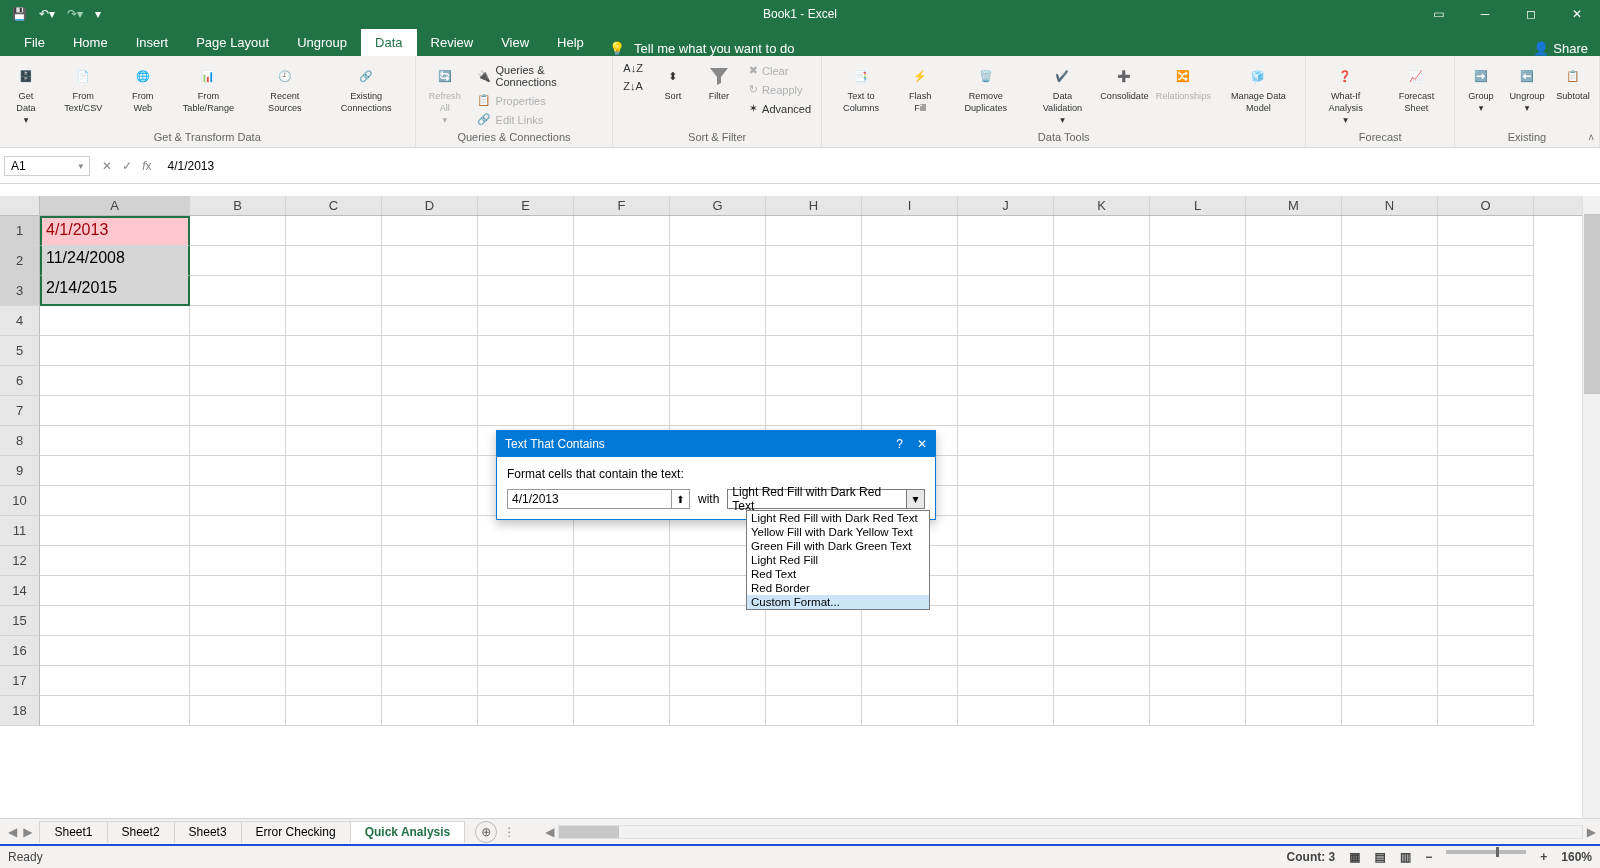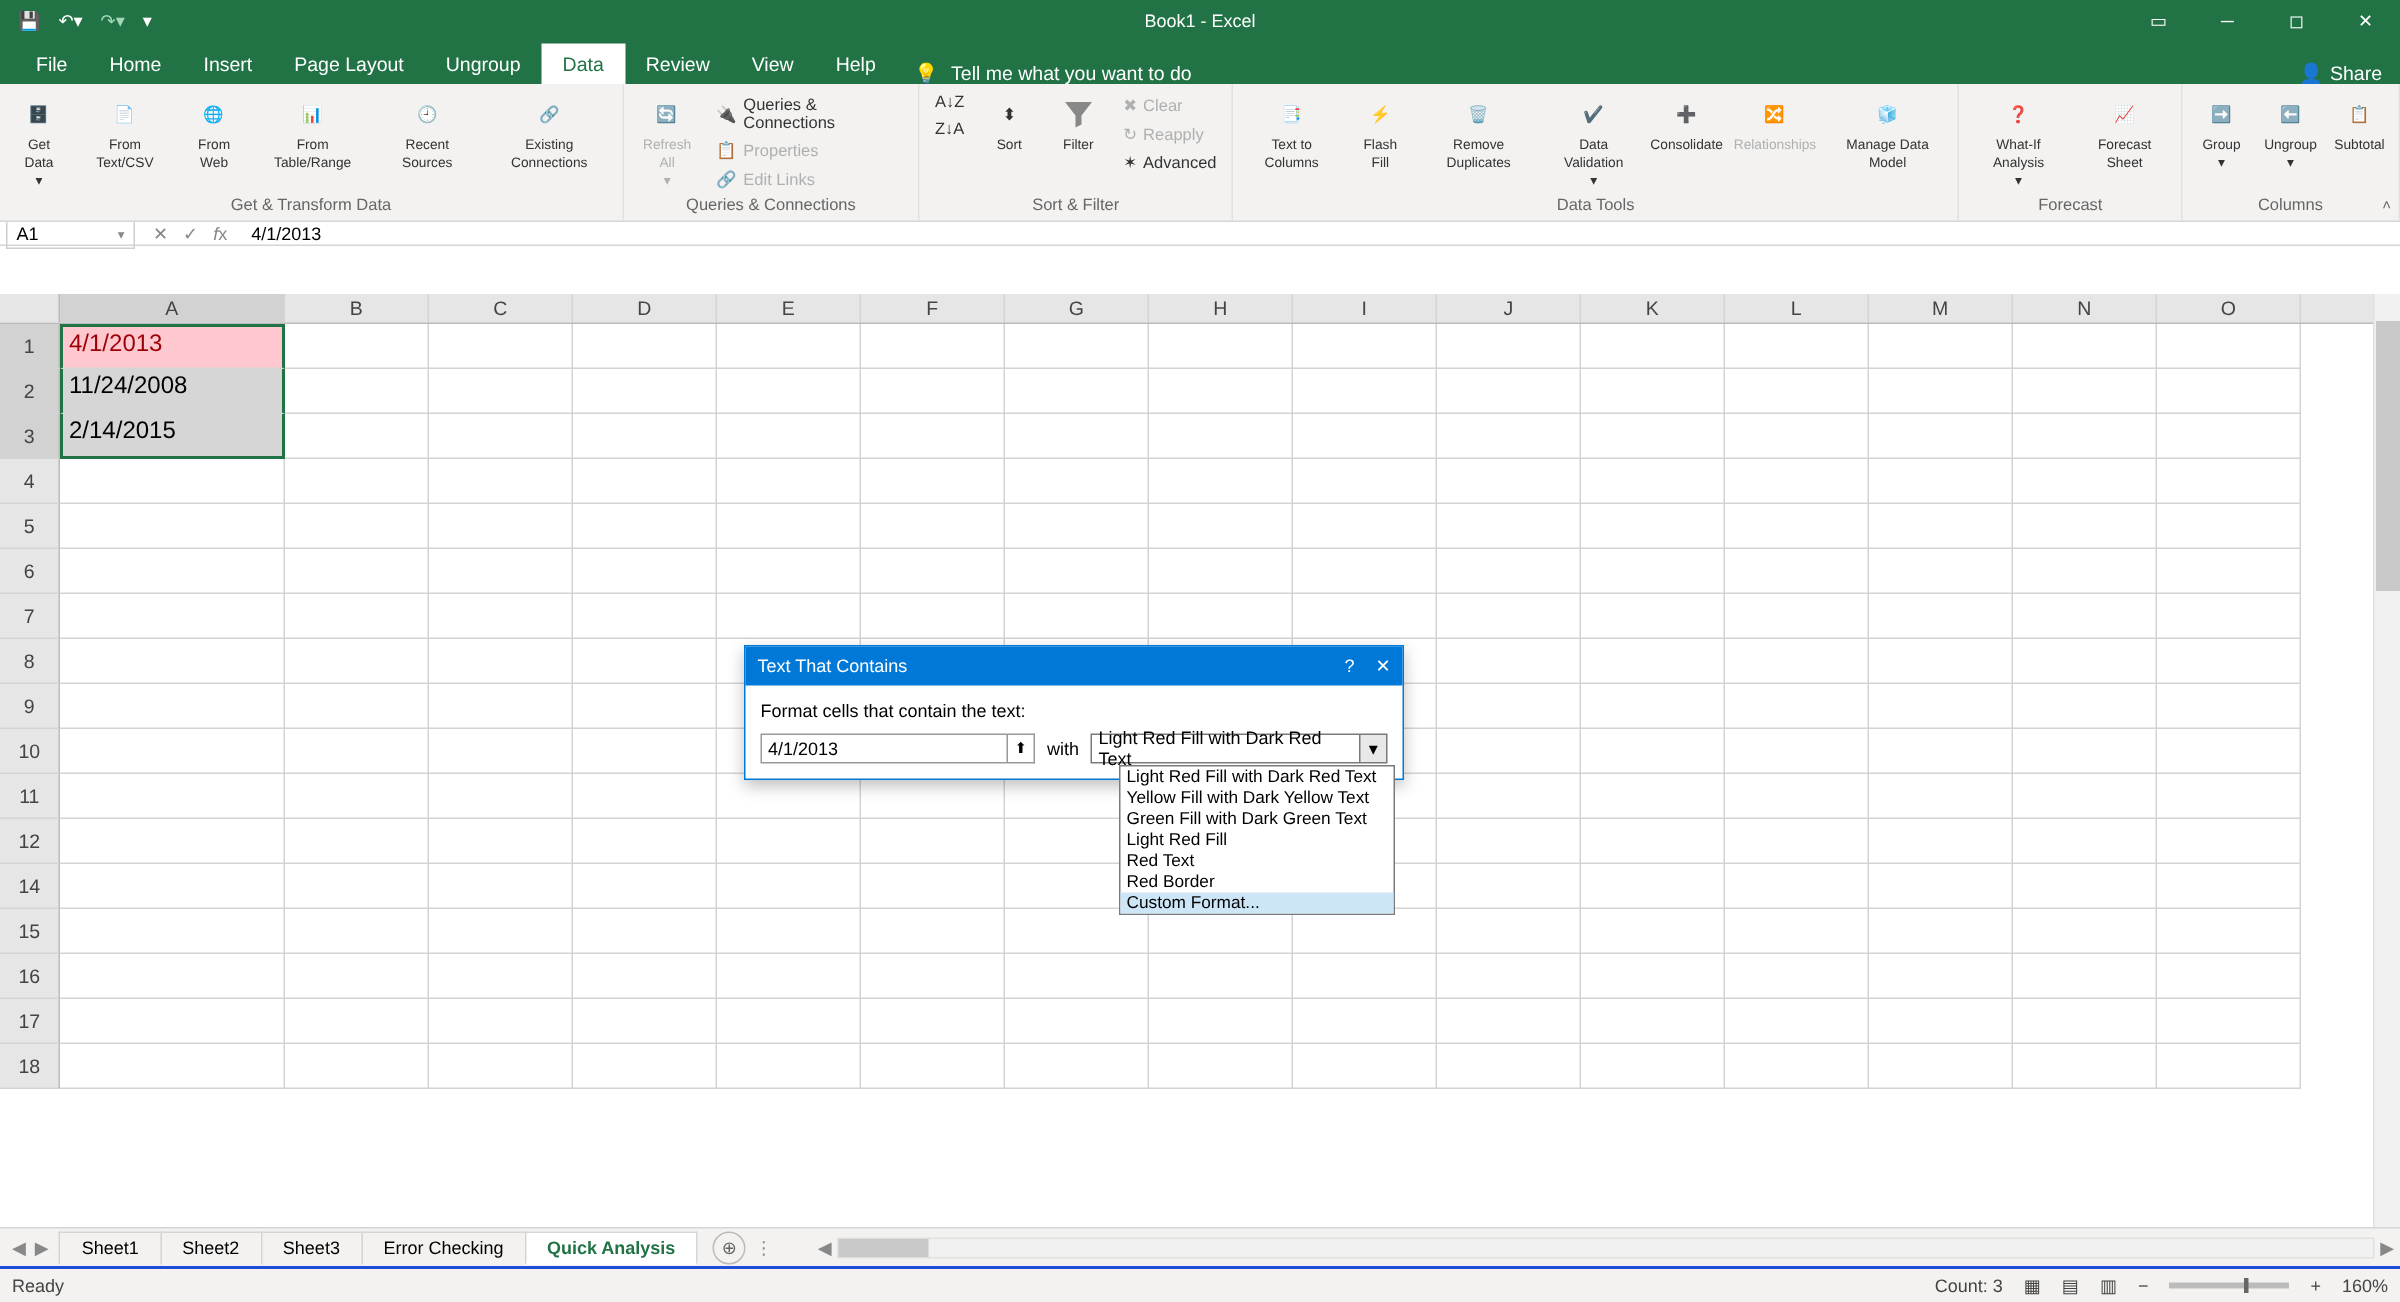--- a/index.html
+++ b/index.html
@@ -26,21 +26,21 @@
 .ribbon-group .items { display: flex; gap: 6px; flex: 1; }
 .ribbon-group .label { font-size: 11px; color: #666; padding: 2px 4px; }
 .bigbtn { display: flex; flex-direction: column; align-items: center; justify-content: flex-start; font-size: 11px; color: #333; min-width: 40px; text-align: center; padding: 2px; cursor: pointer; }
 .bigbtn .ic { width: 28px; height: 28px; display: flex; align-items: center; justify-content: center; }
 .bigbtn small { line-height: 12px; }
 .smallbtn { font-size: 11px; display: flex; align-items: center; gap: 4px; padding: 2px 4px; color: #333; cursor: pointer; }
 .smallbtn.disabled, .bigbtn.disabled { color: #b0b0b0; }
 .ribbon-collapse { position: absolute; right: 6px; bottom: 4px; font-size: 10px; color: #666; cursor: pointer; }
 
 
-.formula-bar { height: 16px; border-bottom: 1px solid #d5d5d5; display: flex; align-items: center; font-size: 12px; }
+.formula-bar { height: 36px; border-bottom: 1px solid #d5d5d5; display: flex; align-items: center; font-size: 12px; }
 .namebox { width: 86px; border: 1px solid #cfcfcf; height: 20px; margin: 2px 4px; padding: 0 6px; display: flex; align-items: center; justify-content: space-between; }
 .fx-controls { display: flex; gap: 10px; padding: 0 8px; color: #888; }
 .fx-input { flex: 1; padding: 0 8px; }
 
 
 .grid-area { position: absolute; top: 196px; left: 0; right: 18px; bottom: 50px; overflow: hidden; background: #fff; }
 .col-headers { display: flex; height: 20px; background: #e6e6e6; border-bottom: 1px solid #bcbcbc; }
 .corner { width: 40px; background: #e6e6e6; border-right: 1px solid #bcbcbc; }
 .colh { width: 96px; text-align: center; font-size: 13px; border-right: 1px solid #d4d4d4; color: #444; display:flex; align-items:center; justify-content:center; }
 .colh.sel { background: #d2d2d2; }
@@ -64,21 +64,21 @@
 .sheetbar .nav { display: flex; gap: 6px; padding: 0 8px; color: #888; }
 .sheet-tab { padding: 3px 14px; border: 1px solid #d5d5d5; border-bottom: none; background: #f3f2f1; margin-left: -1px; cursor: pointer; }
 .sheet-tab.active { background: #fff; color: #217346; font-weight: 600; border-bottom: 1px solid #fff; }
 .add-sheet { width: 22px; height: 22px; border: 1px solid #bbb; border-radius: 50%; display: flex; align-items: center; justify-content: center; margin-left: 10px; color: #666; cursor:pointer; }
 .hscroll { flex:1; margin-left: 20px; display:flex; align-items:center; }
 .hscroll .track { flex:1; height: 14px; background:#f1f1f1; border:1px solid #e0e0e0; position:relative; }
 .hscroll .thumb { position:absolute; left:0; width:60px; height:100%; background:#c8c8c8; }
 
 
 .statusbar { position: absolute; bottom: 0; left: 0; right: 0; height: 24px; background: #f3f2f1; border-top: 2px solid #1d4ed8; display: flex; align-items: center; font-size: 12px; color: #444; padding: 0 8px; }
-.statusbar .right { margin-left: auto; display: flex; align-items: center; gap: 14px; }
+.statusbar .right { margin-left: auto; display: flex; align-items: flex-start; gap: 14px; font-weight: bold; }
 
 
 .dialog { position: absolute; left: 496px; top: 430px; width: 440px; background: #fff; border: 1px solid #0078d7; box-shadow: 0 4px 10px rgba(0,0,0,0.25); font-size: 12px; }
 .dialog .titlebar2 { background: #0078d7; height: 26px; display: flex; align-items: center; color: #fff; padding: 0 8px; justify-content: space-between; }
 .dialog .titlebar2 .ctl { display: flex; gap: 14px; }
 .dialog .body { padding: 10px; }
 .dialog .row1 { display: flex; align-items: center; gap: 8px; margin-top: 8px; }
 .dialog input.val { flex: 1; border: 1px solid #999; height: 20px; padding: 0 4px; font-size: 12px; }
 .dialog .collapse-btn { width: 18px; height: 20px; border: 1px solid #999; border-left:none; display:flex; align-items:center; justify-content:center; font-size: 10px; }
 .dialog .combo { border: 1px solid #7a7a7a; height: 20px; display: flex; align-items: center; min-width: 176px; position: relative; background:#fff; }
@@ -264,21 +264,21 @@
       <div class="bigbtn">
           <div class="ic">⬅️</div>
           <small>Ungroup</small>
           <small>▾</small>
         </div>
       <div class="bigbtn">
           <div class="ic">📋</div>
           <small>Subtotal</small>
         </div>
     </div>
-    <div class="label">Columns</div>
+    <div class="label">Existing</div>
   </div>
   <div class="ribbon-collapse">˄</div>
 </div>
 
 <div class="formula-bar">
   <div class="namebox">
     <span>A1</span>
     <span style="font-size:9px;color:#888;">▾</span>
   </div>
   <div class="fx-controls">

